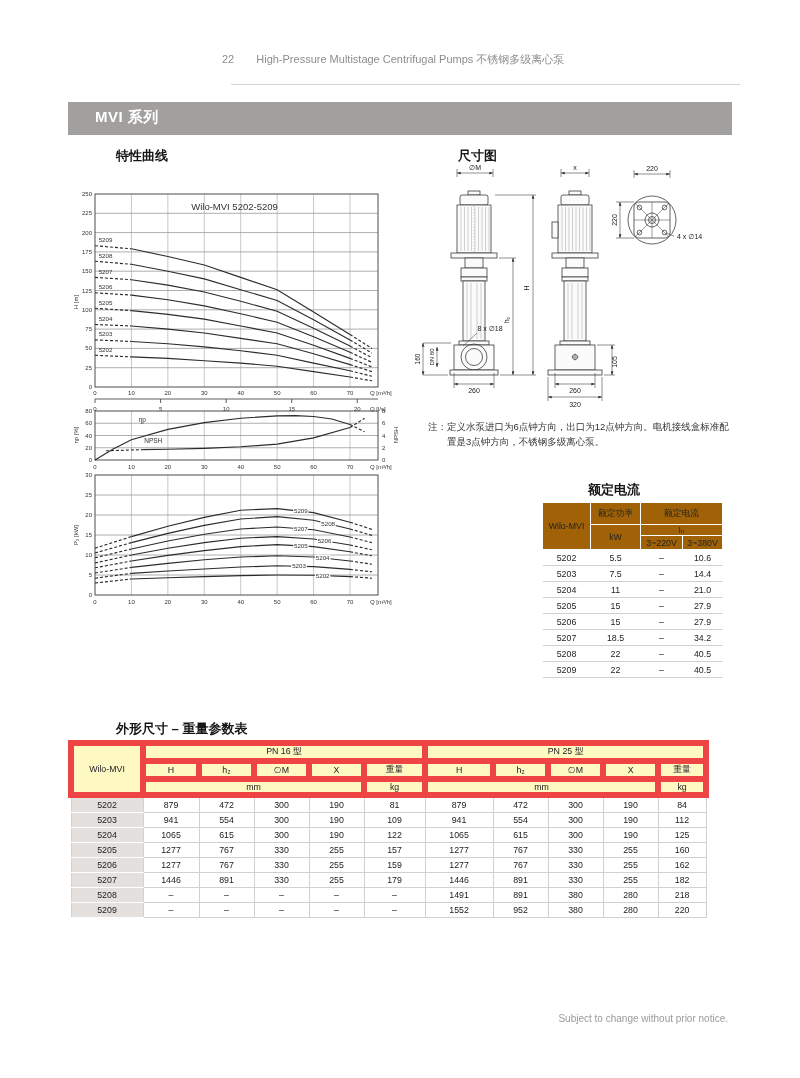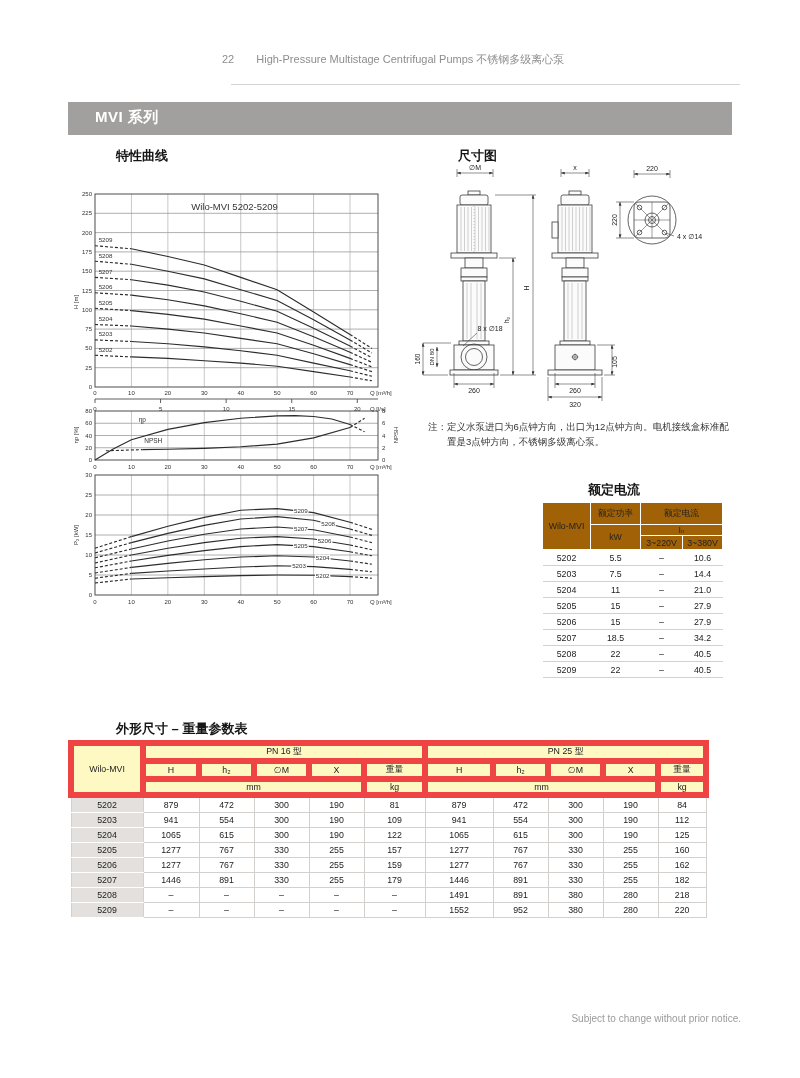--- a/index.html
+++ b/index.html
@@ -30,21 +30,21 @@
   .motor-tbl .r3{height:14px;}
   
   .dims-tbl{position:absolute;left:68px;top:740px;width:635px;font-size:8.8px;}
   .dims-tbl th{background:#fef9c3;border:6px solid #ef4444;color:#222;}
   .dims-tbl td{border:1px solid #d3d0cd;height:14px;color:#222;}
   .dims-tbl td.model{background:#e3e0dd;border-color:#fff #d3d0cd;}
   .dims-tbl .hr1{height:12px;}
   .dims-tbl .hr2{height:16px;}
   .dims-tbl .hr3{height:13px;margin-top:46px;}
   
-  .footer{position:absolute;right:59px;top:1013px;text-align:right;color:#9b9b9b;}
+  .footer{position:absolute;right:72px;top:1013px;text-align:right;color:#9b9b9b;}
   .footer .en{font-size:10px;}
   .footer .zh{font-size:10.5px;margin-top:4px;color:#949494;}
   
   text{font-family:"Liberation Sans","DejaVu Sans",sans-serif;}
 </style>
 </head>
 <body>
 
 <div class="page">
 

